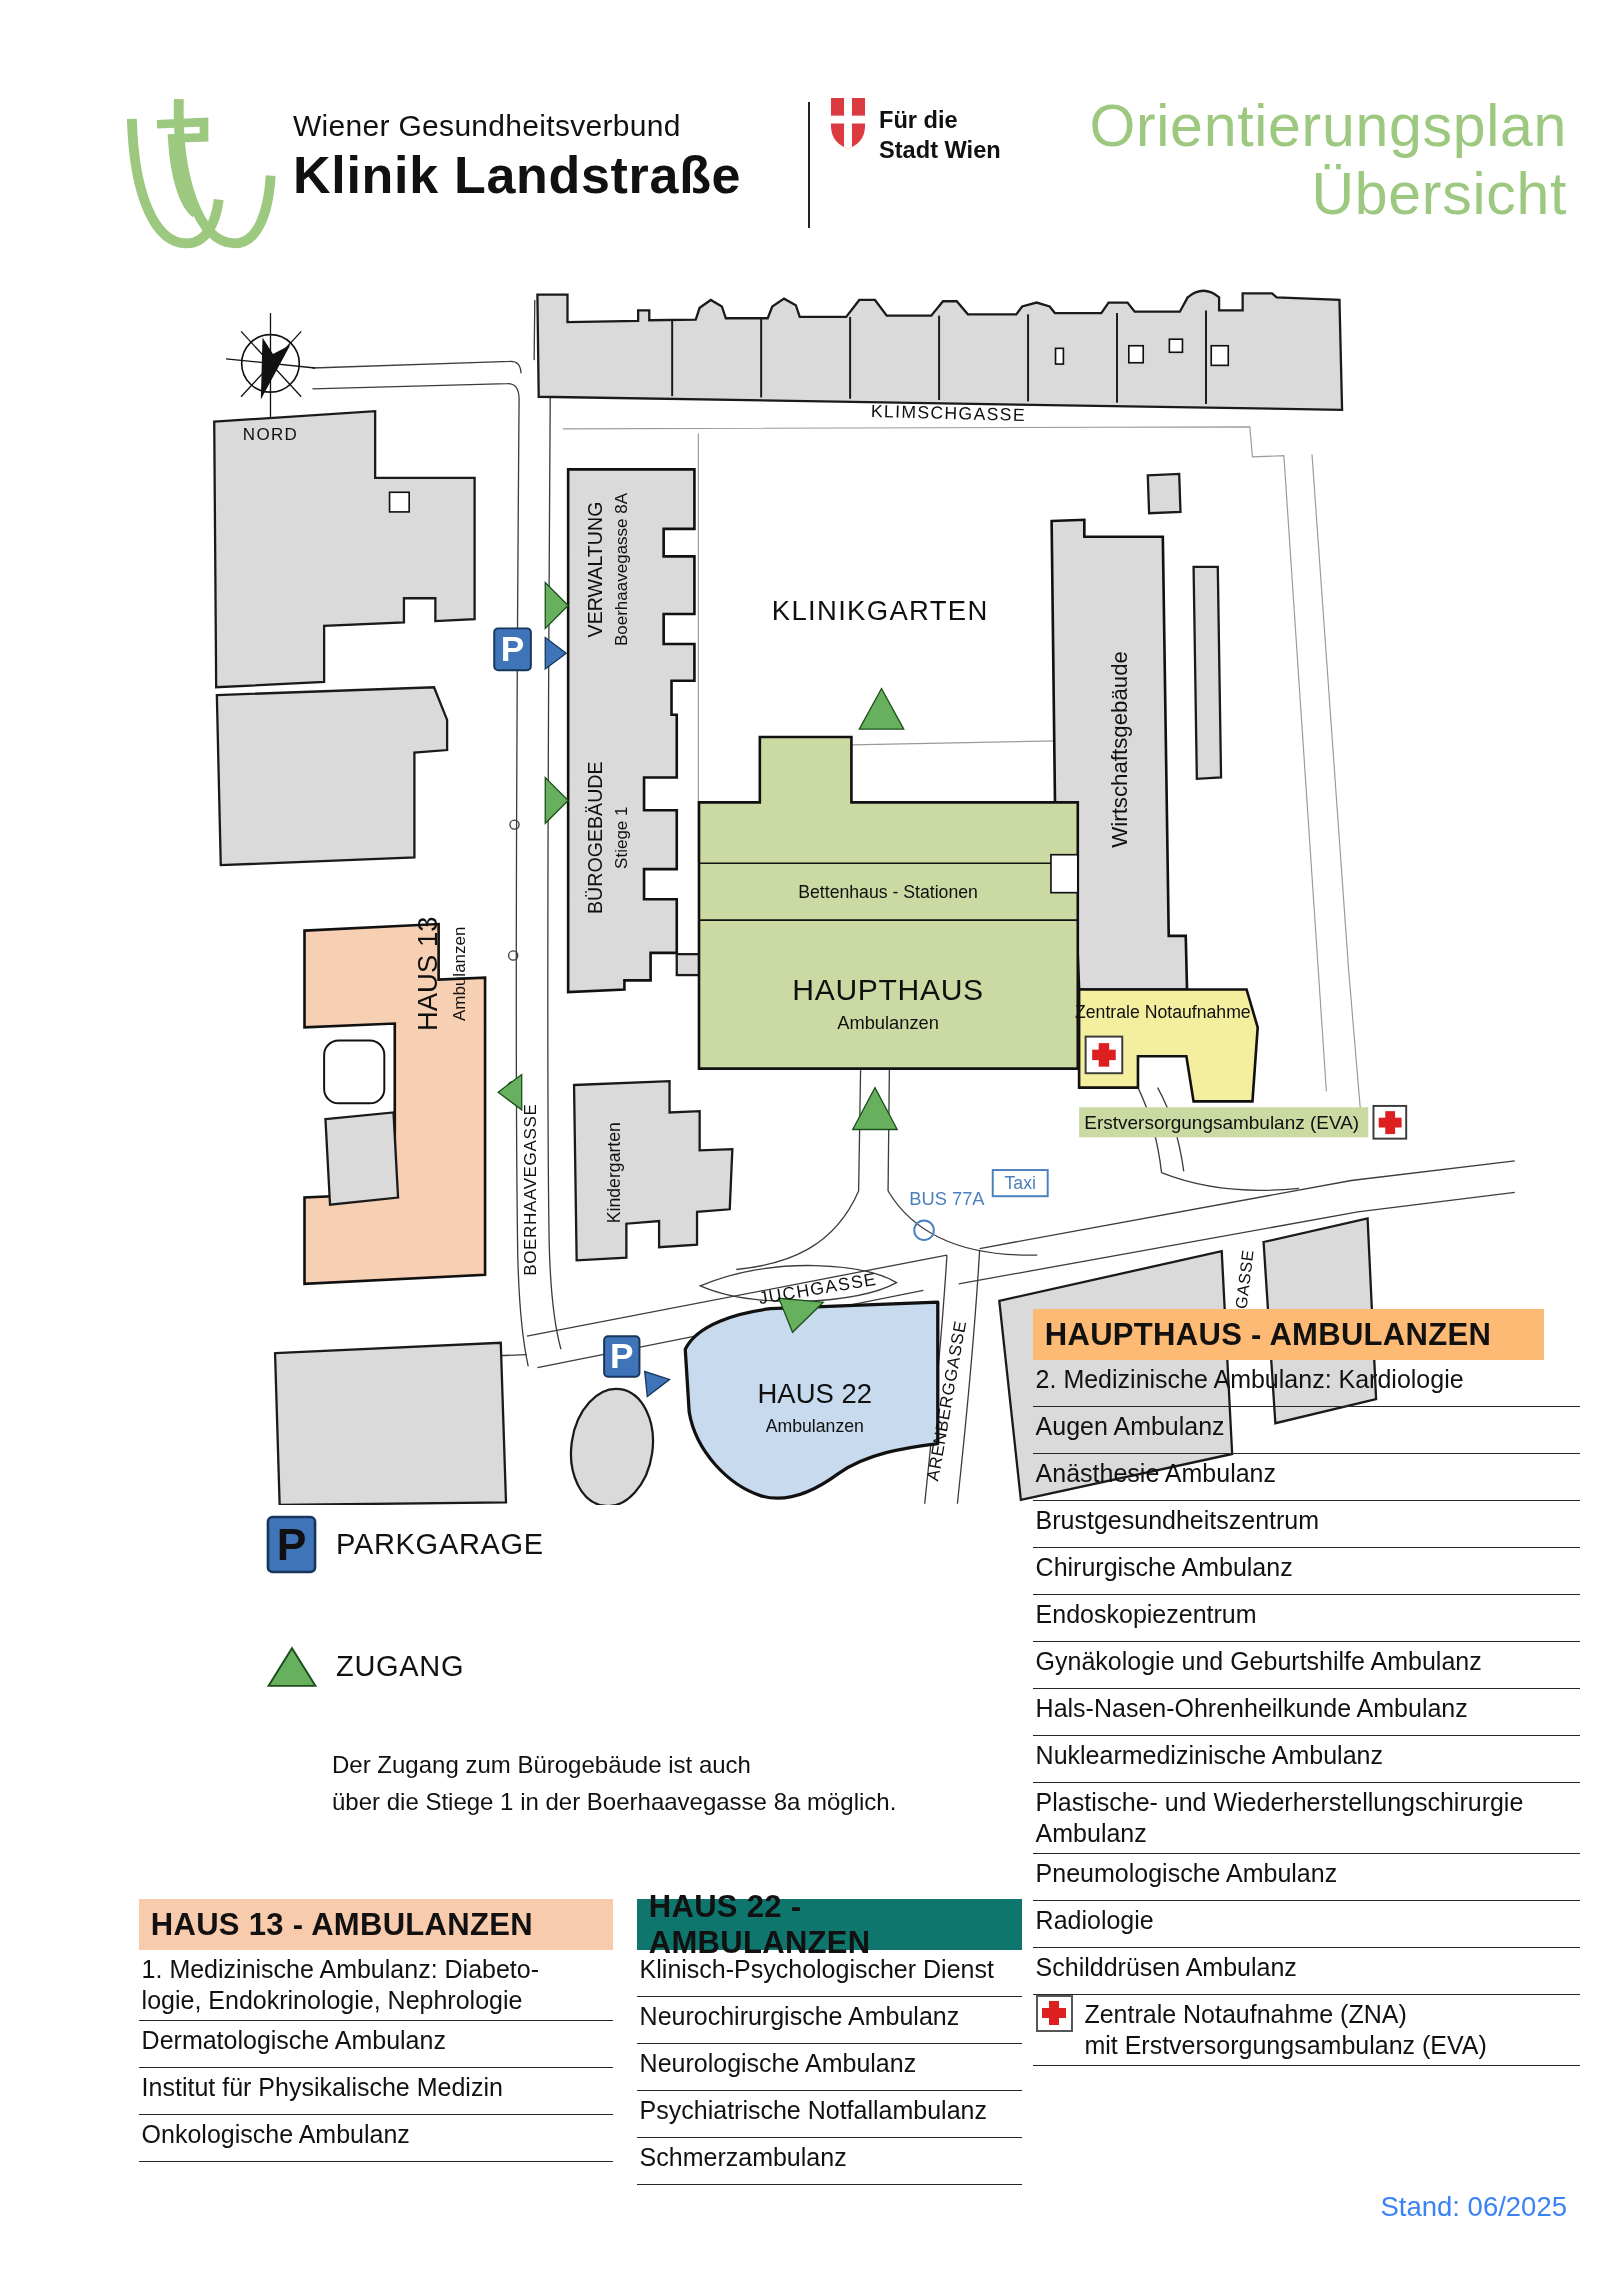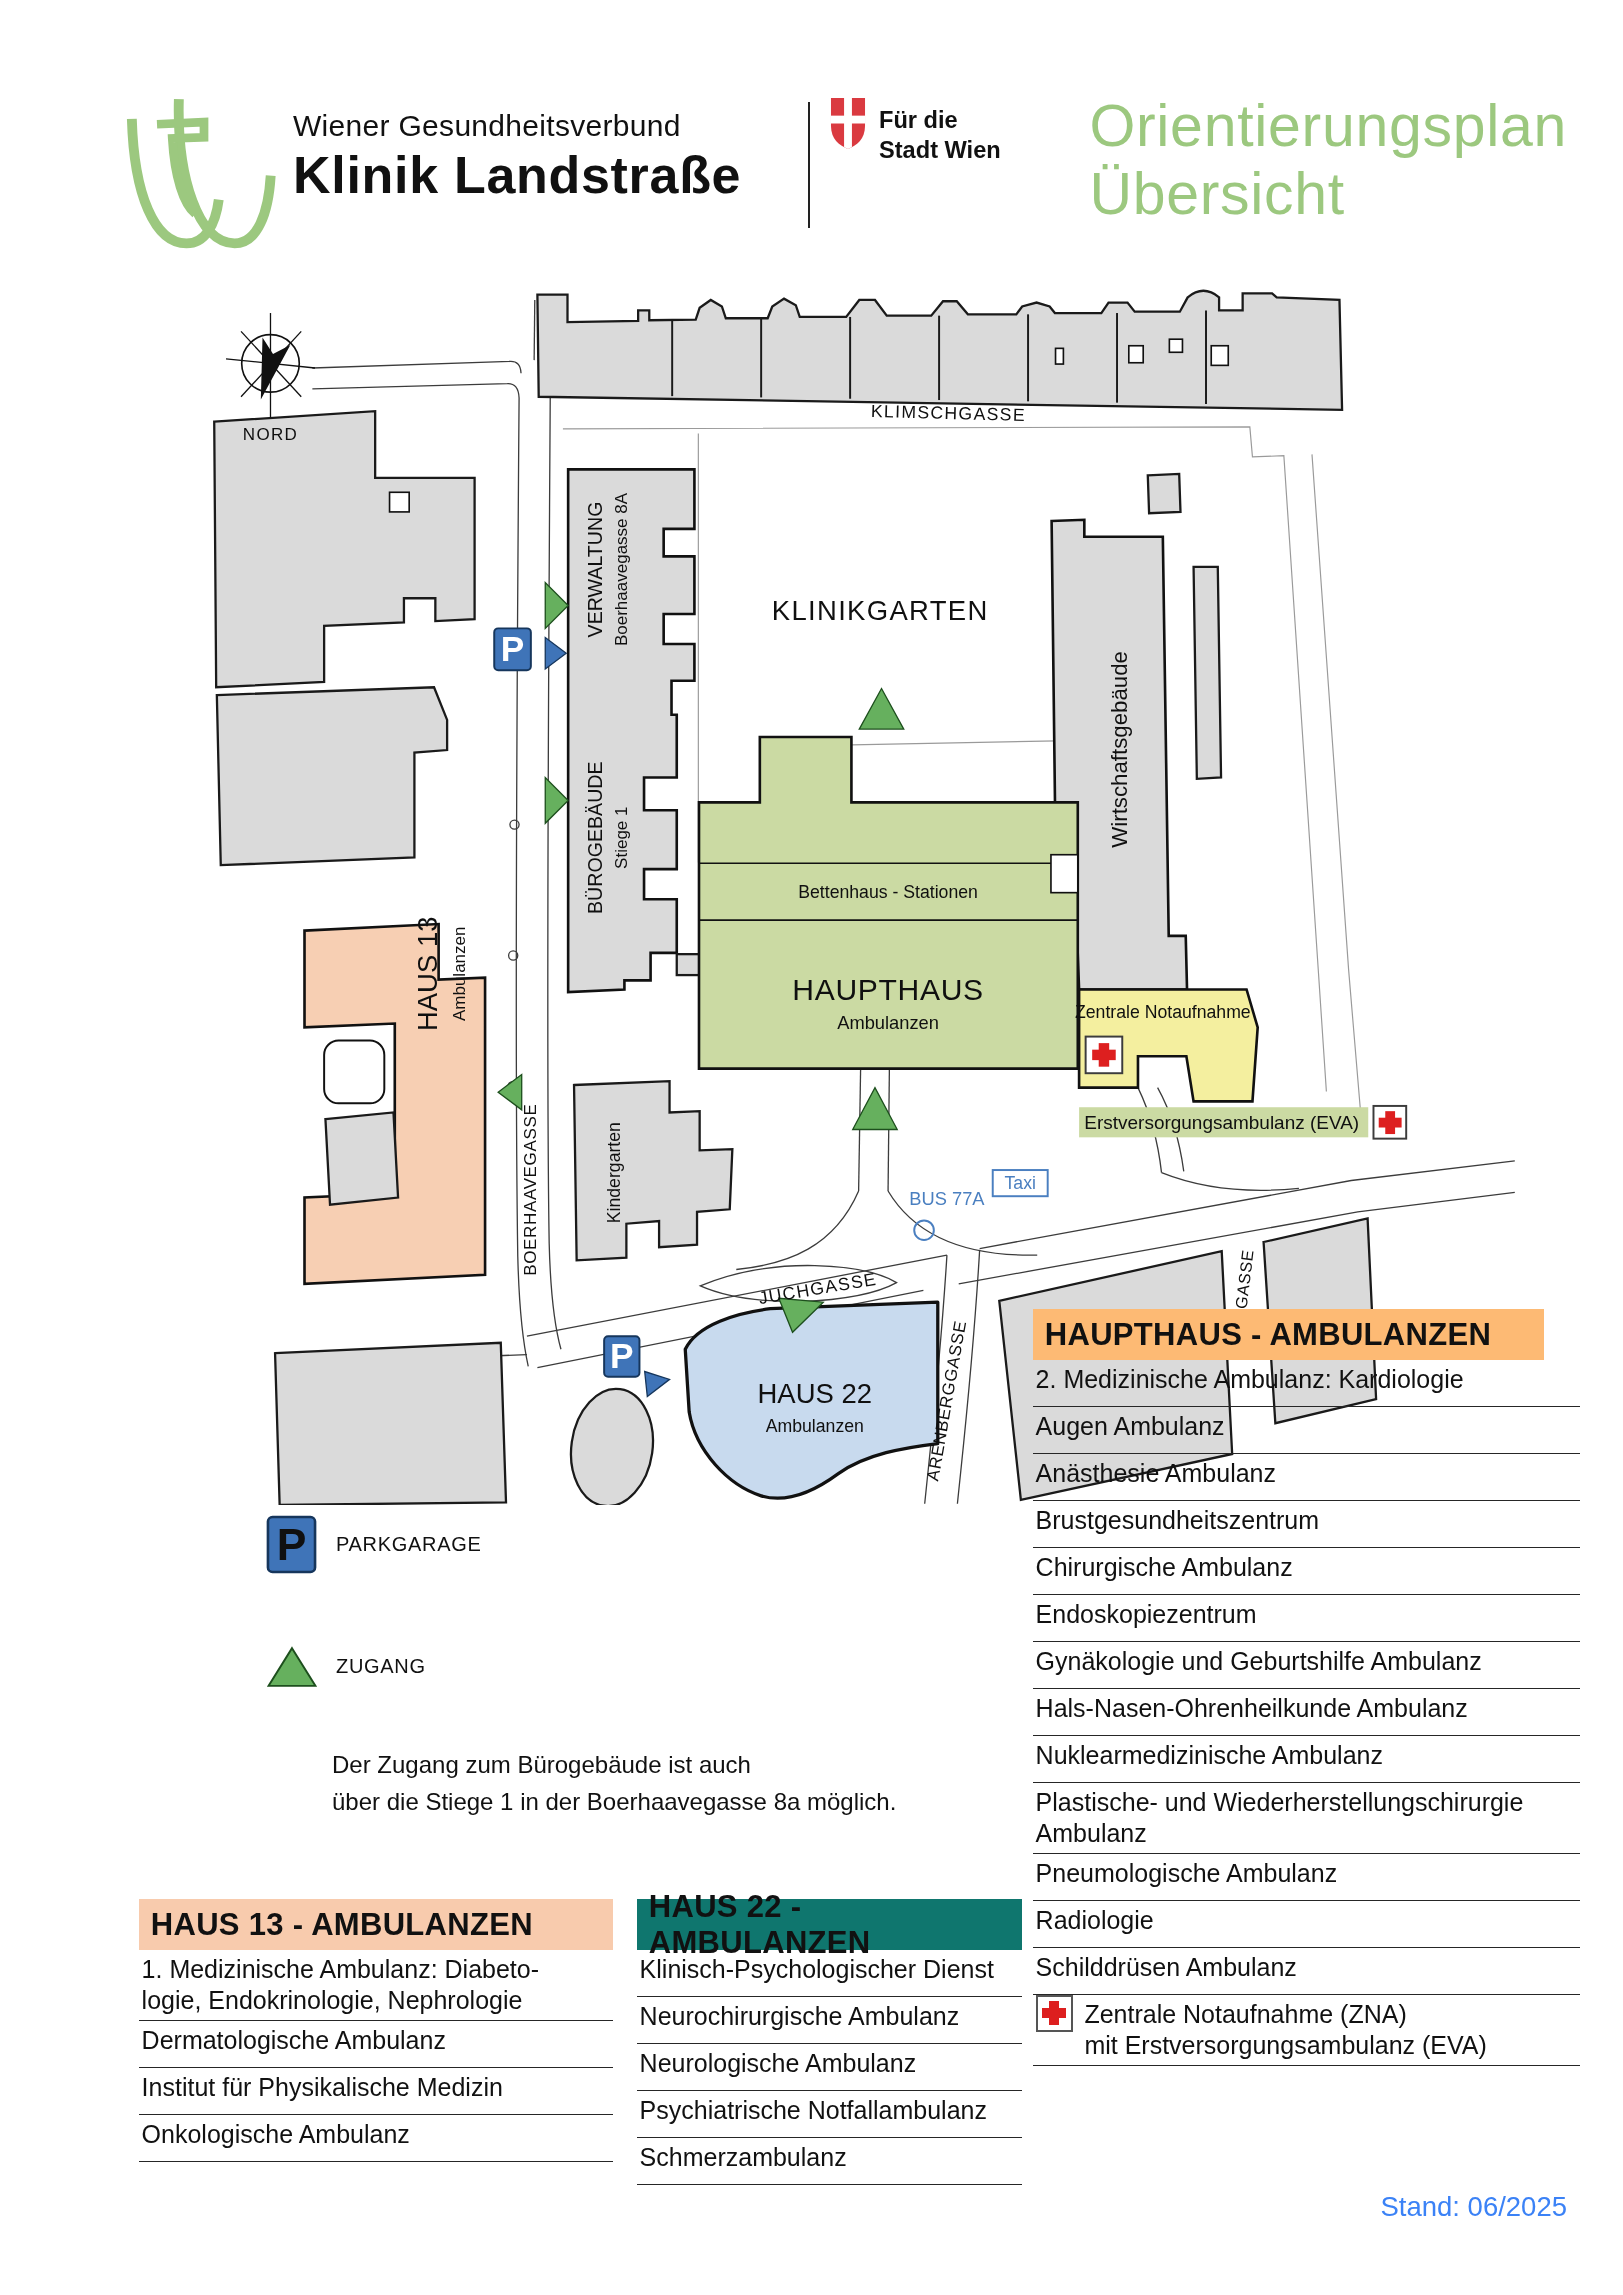--- a/index.html
+++ b/index.html
@@ -4,24 +4,24 @@
 <style>
   html,body{margin:0;padding:0;background:#ffffff;}
   #page{position:relative;width:1623px;height:2295px;background:#fff;overflow:hidden;
         font-family:"Liberation Sans",sans-serif;color:#111;margin-left:36px;}
   .abs{position:absolute;}
   
   #org-name{left:257px;top:109px;font-size:30px;letter-spacing:0.3px;}
   #clinic-name{left:257px;top:145px;font-size:52px;font-weight:700;letter-spacing:0.7px;}
   #hdr-divider{left:772px;top:102px;width:2px;height:126px;background:#222;}
   #stadt-wien-text{left:843px;top:105px;font-size:23.6px;font-weight:700;line-height:30px;}
-  #doc-title{right:92px;top:92px;text-align:left;font-size:59px;line-height:68px;
+  #doc-title{right:92px;top:92px;text-align:right;font-size:59px;line-height:68px;
              color:#9cc87f;font-weight:400;letter-spacing:0.7px;}
   
-  .legend-label{font-size:20px;letter-spacing:0.7px;}
+  .legend-label{font-size:29px;letter-spacing:0.7px;}
   #note-text{left:296px;top:1746px;font-size:24px;line-height:37px;}
   
   .list-col{position:absolute;}
   .list-head{display:flex;align-items:center;padding-left:11.8px;font-size:31px;font-weight:700;height:51px;letter-spacing:0.3px;}
   .rows .row{display:flex;align-items:flex-start;min-height:46px;border-bottom:1.3px solid #262626;padding:0 2.6px;}
   .rows .row-text{font-size:25px;line-height:31px;padding:3.9px 0;}
   .cross-icon{flex:0 0 auto;width:33px;height:33px;background:#fff;border:2px solid #555;
               position:relative;margin-right:11.8px;}
   .cross-icon::before{content:"";position:absolute;left:11px;top:4.6px;width:10.5px;height:23.6px;background:#dd1f1f;}
   .cross-icon::after{content:"";position:absolute;left:4.6px;top:11px;width:23.6px;height:10.5px;background:#dd1f1f;}

